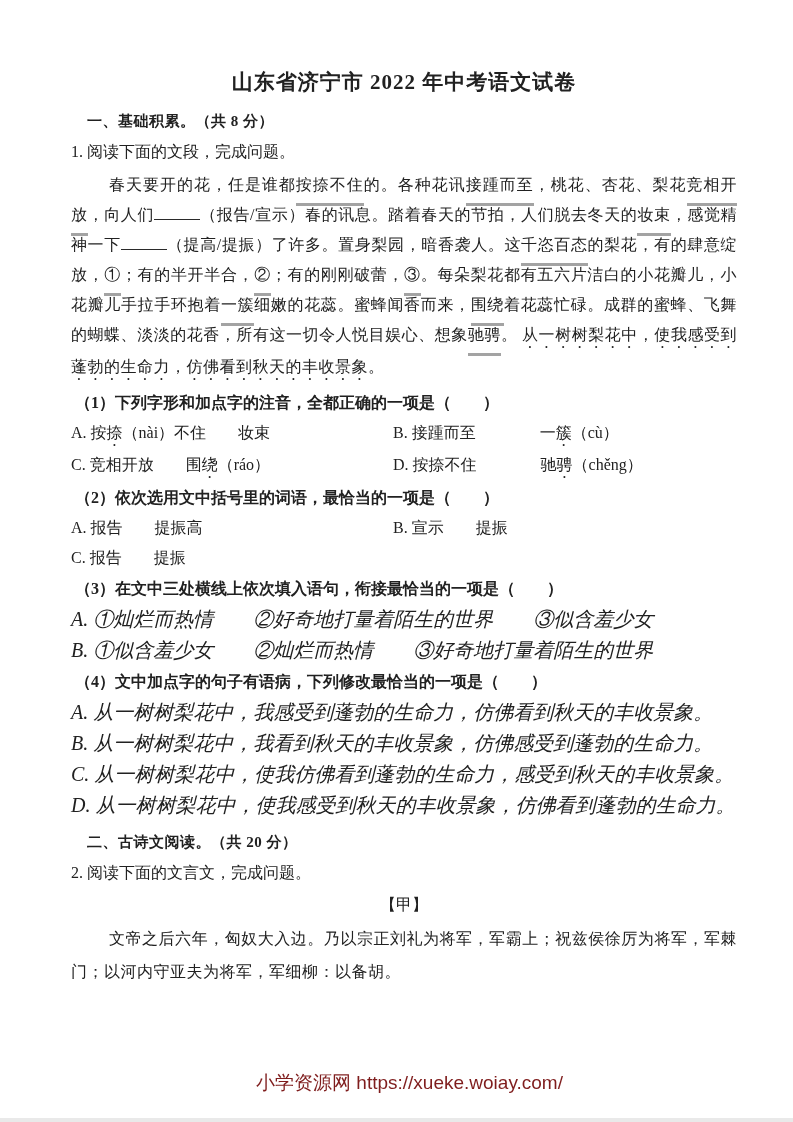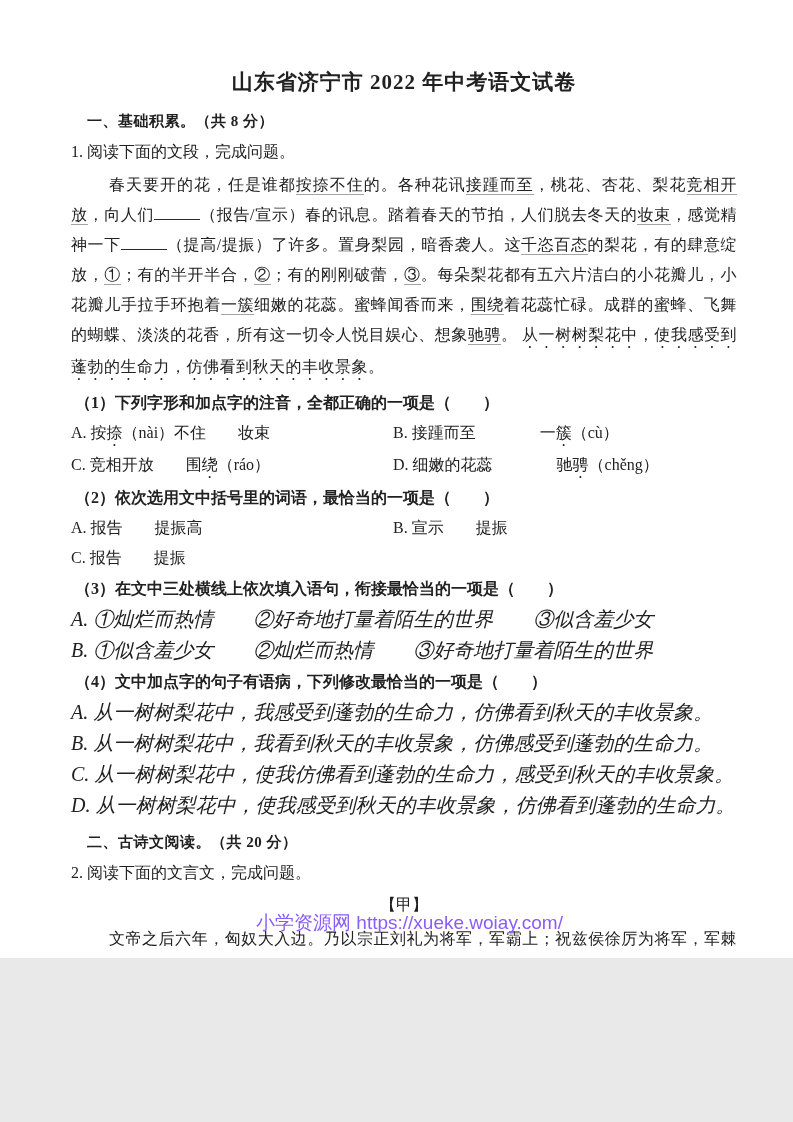--- a/index.html
+++ b/index.html
@@ -1,18 +1,18 @@
 <!DOCTYPE html>
 <html lang="zh"><head>
 <meta charset="utf-8">
 <style>
   html,body{margin:0;padding:0;background:#e9e9e9;}
   .page{
     position:relative;
-    width:793px;height:958px;
+    width:793px;height:1118px;
     margin:0 auto;
     background:#ffffff;
     color:#212121;
     font-family:"Liberation Serif","DejaVu Serif",serif;
     overflow:hidden;
     box-sizing:border-box;
   }
   .content{
     box-sizing:border-box;
     padding:66px 56px 0 71px;
@@ -69,22 +69,22 @@
     text-align:center;
     font-size:16px;
     line-height:30px;
     margin-top:2px;
   }
   .passage-2{
     line-height:33px;
     margin-top:2px;
   }
   .seg-u{
-    border-bottom:1px solid #a3a3a3;
-    padding-bottom:1px;
+    border-bottom:3px solid #a3a3a3;
+    padding-bottom:10px;
   }
   .seg-em{
     -webkit-text-emphasis:filled dot #222;
     -webkit-text-emphasis-position:under right;
     text-emphasis:filled dot #222;
     text-emphasis-position:under right;
   }
   .seg-blank{
     display:inline-block;
     width:46px;
@@ -93,21 +93,21 @@
   }
   .footer{
     position:absolute;
     left:0;right:0;
     bottom:22px;
     text-align:center;
   }
   .footer a{
     font-family:"Liberation Sans","DejaVu Sans",sans-serif;
     font-size:19px;
-    color:#8b5cf6;
+    color:#7f1d1d;
     text-decoration:none;
     margin-left:26px;
   }
 </style>
 </head>
 <body>
 
 <div class="page">
   <div class="content">
 
@@ -117,21 +117,21 @@
 
     <p class="intro">1. 阅读下面的文段，完成问题。</p>
 
     <p class="passage"><span>春天要开的花，任是谁都</span><span class="seg-u">按捺不住</span><span>的。各种花讯</span><span class="seg-u">接踵而至</span><span>，桃花、杏花、梨花</span><span class="seg-u">竞相开放</span><span>，向人们</span><span class="seg-blank"></span><span>（报告/宣示）春的讯息。踏着春天的节拍，人们脱去冬天的</span><span class="seg-u">妆束</span><span>，感觉精神一下</span><span class="seg-blank"></span><span>（提高/提振）了许多。置身梨园，暗香袭人。这</span><span class="seg-u">千恣百态</span><span>的梨花，有的肆意绽放，</span><span class="seg-u">①</span><span>；有的半开半合，</span><span class="seg-u">②</span><span>；有的刚刚破蕾，</span><span class="seg-u">③</span><span>。每朵梨花都有五六片洁白的小花瓣儿，小花瓣儿手拉手环抱着</span><span class="seg-u">一簇</span><span>细嫩的花蕊。蜜蜂闻香而来，</span><span class="seg-u">围绕</span><span>着花蕊忙碌。成群的蜜蜂、飞舞的蝴蝶、淡淡的花香，所有这一切令人悦目娱心、想象</span><span class="seg-u">驰骋</span><span>。 </span><span class="seg-em">从一树树梨花中，使我感受到蓬勃的生命力，仿佛看到秋天的丰收景象。</span></p>
 
     <p class="stem">（1）下列字形和加点字的注音，全都正确的一项是（　　）</p>
     <div class="opt-grid">
       <p class="opt"><span>A. 按</span><span class="seg-em">捺</span><span>（nài）不住　　妆束</span></p>
       <p class="opt"><span>B. 接踵而至　　　　一</span><span class="seg-em">簇</span><span>（cù）</span></p>
       <p class="opt"><span>C. 竞相开放　　围</span><span class="seg-em">绕</span><span>（ráo）</span></p>
-      <p class="opt"><span>D. 细嫩的花蕊　　　　驰</span><span class="seg-em">骋</span><span>（chěng）</span></p>
+      <p class="opt"><span>D. 按捺不住　　　　驰</span><span class="seg-em">骋</span><span>（chěng）</span></p>
     </div>
 
     <p class="stem">（2）依次选用文中括号里的词语，最恰当的一项是（　　）</p>
     <div class="opt-grid">
       <p class="opt">A. 报告　　提振高</p>
       <p class="opt">B. 宣示　　提振</p>
       <p class="opt">C. 报告　　提振</p>
     </div>
 
     <p class="stem">（3）在文中三处横线上依次填入语句，衔接最恰当的一项是（　　）</p>

